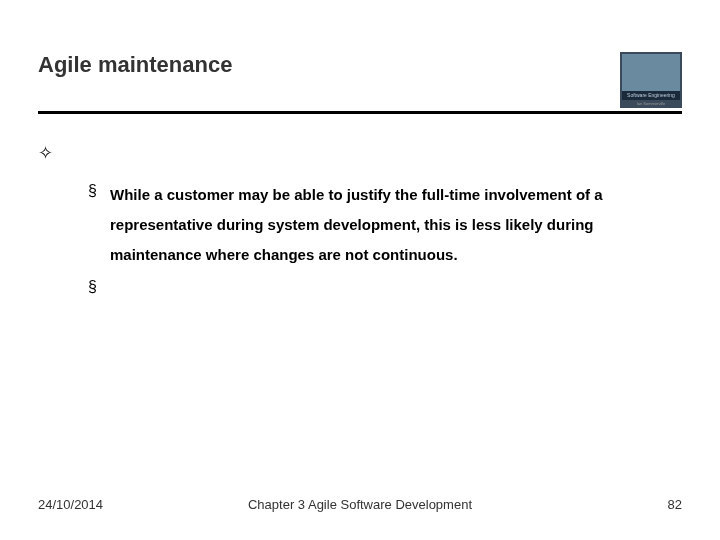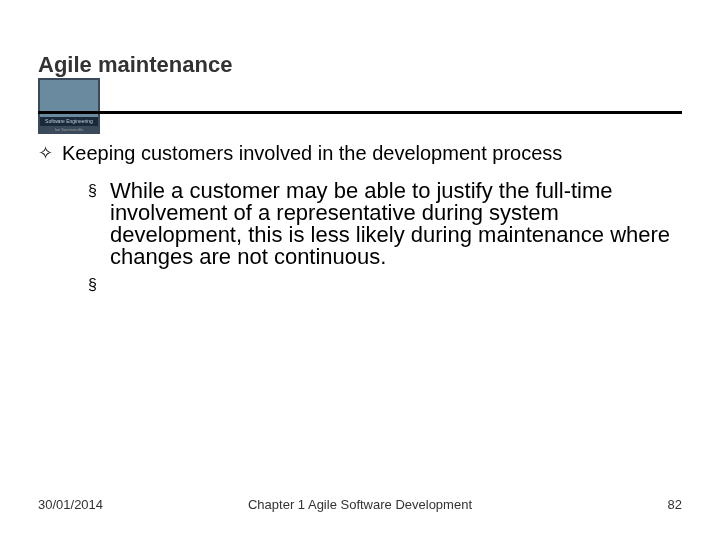--- a/index.html
+++ b/index.html
@@ -1,35 +1,35 @@
 <!DOCTYPE html>
 <html><head>
 <meta charset="utf-8">
 <style>
   * { margin: 0; padding: 0; box-sizing: border-box; }
   html, body { width: 720px; height: 540px; font-family: Arial, Helvetica, sans-serif; background: #fff; color: #000; }
   .slide { position: relative; width: 720px; height: 540px; }
 
-  .title-row { position: absolute; top: 52px; left: 38px; right: 38px; display: flex; align-items: flex-start; justify-content: space-between; flex-direction: column; }
+  .title-row { position: absolute; top: 52px; left: 38px; right: 38px; display: flex; align-items: flex-start; justify-content: space-between; }
   .title { font-size: 22px; font-weight: bold; color: #333; }
   .logo-box { width: 62px; height: 56px; background: #3a4a5a; display: flex; flex-direction: column; justify-content: flex-end; align-items: center; padding: 2px; position: relative; overflow: hidden; }
   .logo-img { width: 100%; height: 40px; background: #6a8aa0; }
   .logo-bar { width: 100%; height: 10px; background: #1a2a3a; display: flex; align-items: center; justify-content: center; font-size: 5px; color: #bcd; }
   .logo-sub { font-size: 4px; color: #999; margin-top: 1px; }
 
   .hr { position: absolute; top: 111px; left: 38px; right: 38px; height: 3px; background: #000; }
 
   .body { position: absolute; top: 140px; left: 38px; right: 38px; }
   .lvl1 { display: flex; margin-bottom: 14px; }
   .lvl1 .bullet { flex: 0 0 24px; font-size: 18px; line-height: 26px; }
   .lvl1 .text { font-size: 20px; line-height: 26px; }
   .sub { margin-left: 50px; }
   .lvl2 { display: flex; margin-bottom: 6px; }
   .lvl2 .bullet { flex: 0 0 22px; font-size: 16px; line-height: 22px; }
-  .lvl2 .text { font-size: 22px; line-height: 22px; }
+  .lvl2 .text { font-size: 15px; line-height: 30px; font-weight: bold; }
 
   .footer { position: absolute; bottom: 28px; left: 38px; right: 38px; display: flex; justify-content: space-between; align-items: center; font-size: 13px; color: #333; }
   .footer .center { position: absolute; left: 0; right: 0; text-align: center; }
   .footer .left, .footer .right { position: relative; z-index: 1; }
 </style>
 </head>
 <body>
 
 <div class="slide">
 
@@ -40,32 +40,31 @@
       <div class="logo-bar">Software Engineering</div>
       <div class="logo-sub">Ian Sommerville</div>
     </div>
   </div>
 
   <div class="hr"></div>
 
   <div class="body">
     <div class="lvl1">
       <div class="bullet">✧</div>
-      <div class="text">Keeping customers involved in the development process</div>
     </div>
     <div class="sub">
       <div class="lvl2">
         <div class="bullet">§</div>
         <div class="text">While a customer may be able to justify the full-time involvement of a representative during system development, this is less likely during maintenance where changes are not continuous.</div>
       </div>
       <div class="lvl2">
         <div class="bullet">§</div>
       </div>
     </div>
   </div>
 
   <div class="footer">
-    <div class="left">30/01/2014</div>
-    <div class="center">Chapter 1 Agile Software Development</div>
+    <div class="left">24/10/2014</div>
+    <div class="center">Chapter 3 Agile Software Development</div>
     <div class="right">82</div>
   </div>
 
 </div>
 
 </body></html>

